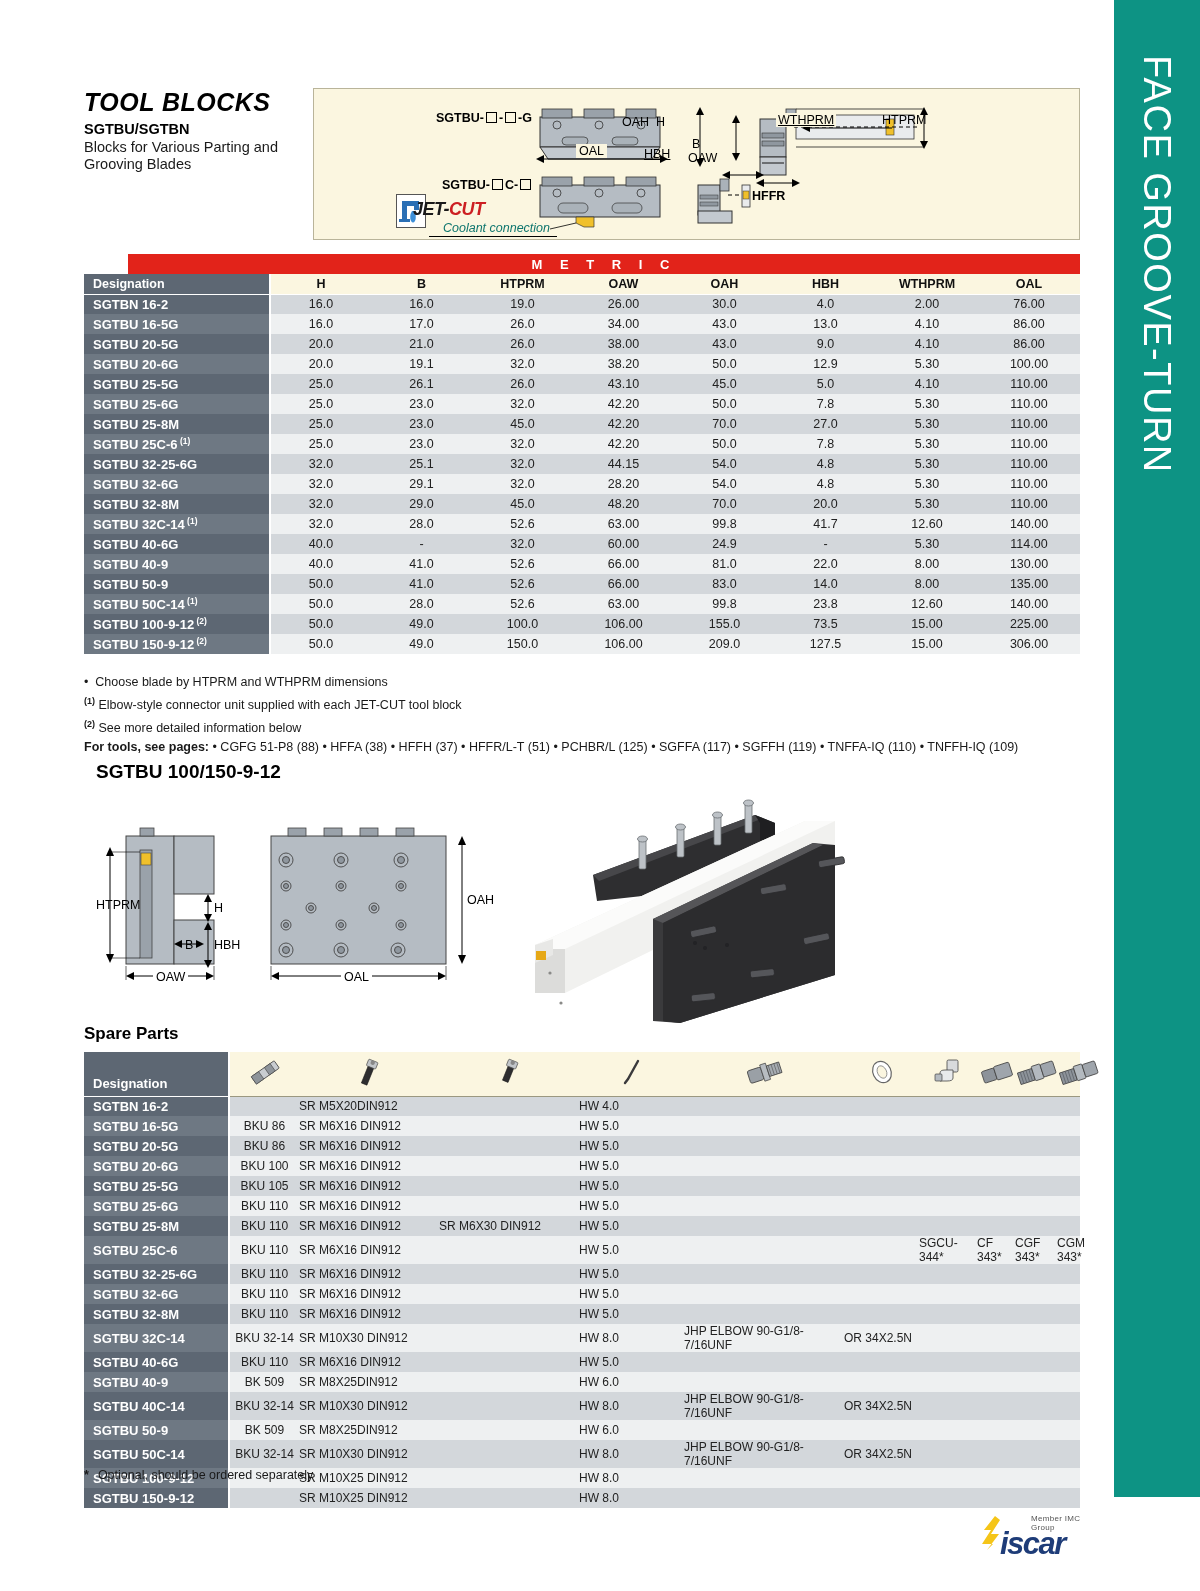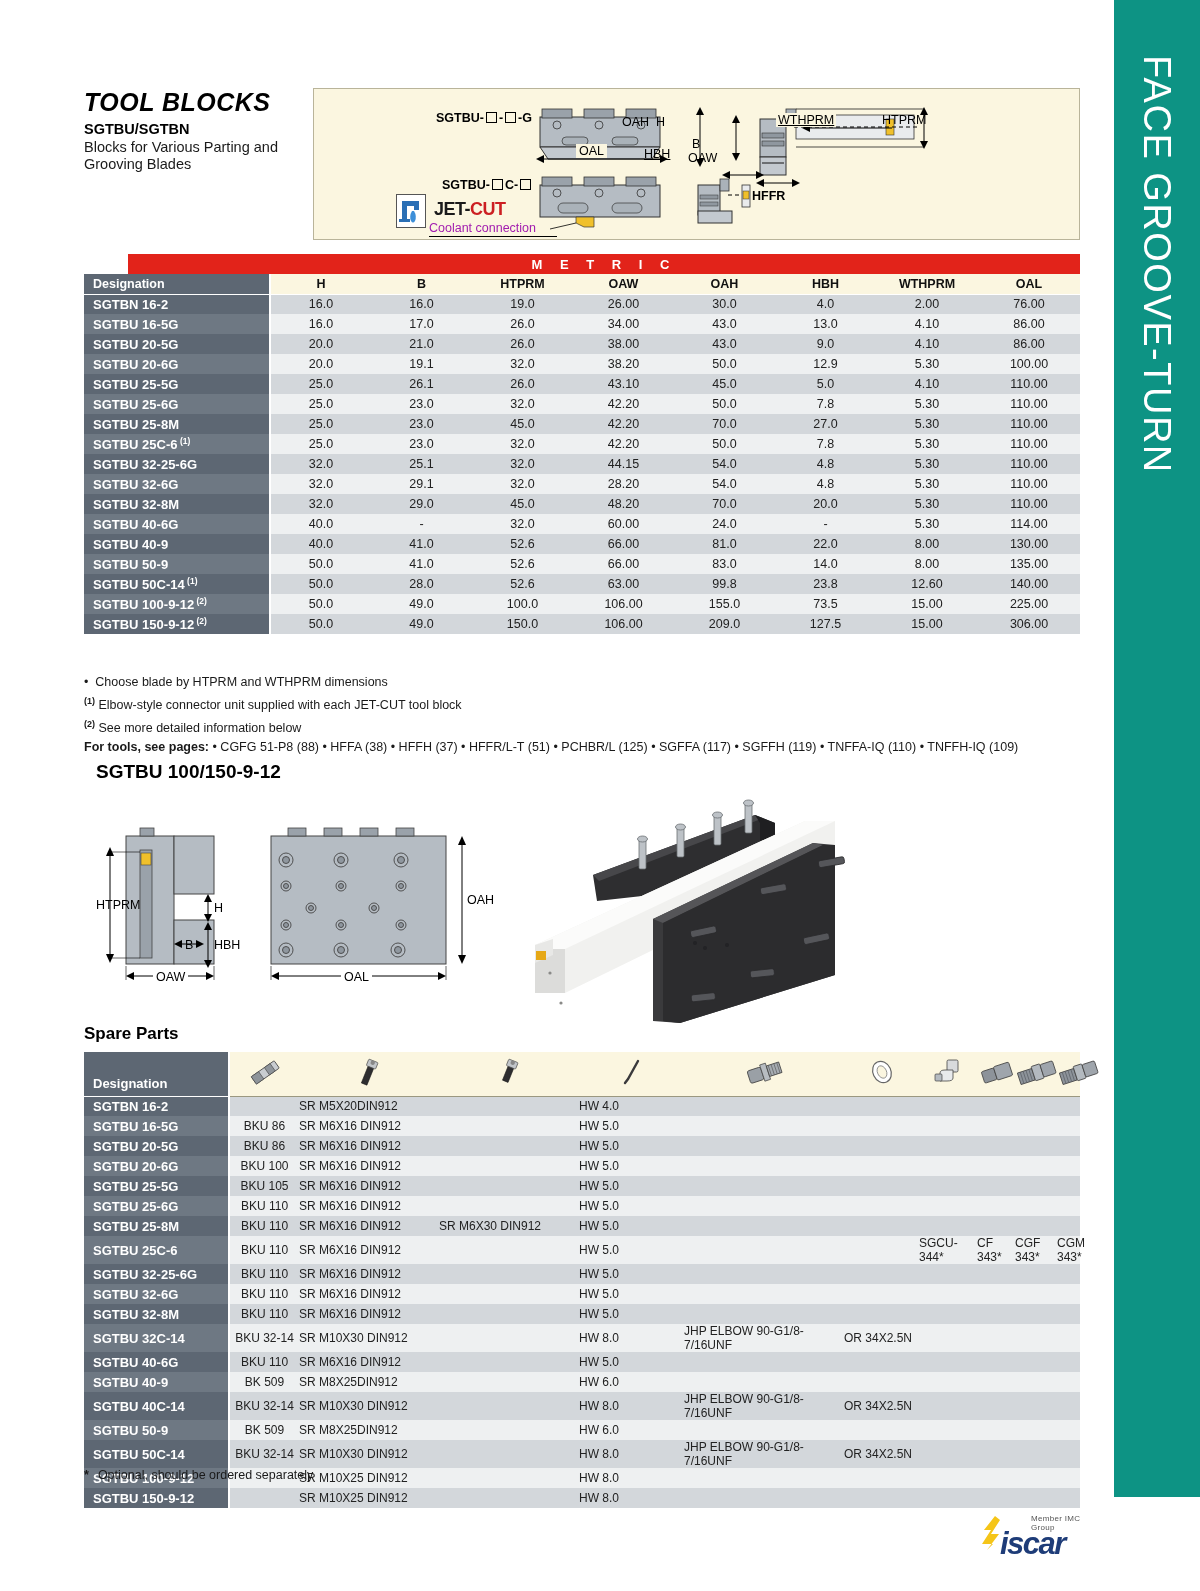--- a/index.html
+++ b/index.html
@@ -43,25 +43,25 @@
   }
   .dg-lbl { position: absolute; font-size: 12.5px; color: #000; white-space: nowrap; }
   .dg-lbl.b { font-weight: bold; }
   .dg-ul { text-decoration: underline; }
   .ln { position: absolute; background: #000; }
   .ln.h { height: 1px; }
 
   
   #jetcut-icon { position: absolute; left: 396px; top: 194px; width: 30px; height: 34px;
                  background: #fff; border: 1px solid #555; }
-  #jetcut-word { position: absolute; left: 434px; top: 199px; font-size: 18px; font-weight: bold;
-                 letter-spacing: -0.5px; text-align: right; }
+  #jetcut-word { position: absolute; left: 413px; top: 199px; font-size: 18px; font-weight: bold;
+                 font-style: italic; letter-spacing: -0.5px; text-align: right; }
   #jetcut-word .jet { color: #1a1a1a; }
   #jetcut-word .cut { color: #cc1f22; }
-  #coolant-lbl { position: absolute; left: 429px; top: 221px; font-size: 12.5px; color: #a21caf; }
+  #coolant-lbl { position: absolute; left: 443px; top: 221px; font-size: 12.5px; color: #0f766e; font-style: italic; }
 
   
   #metric-table { position: absolute; left: 84px; top: 254px; width: 996px; }
   #metric-band {
     height: 20px; background: #e2231a; color: #fff;
     font-size: 13px; font-weight: bold; letter-spacing: 7px;
     display: flex; align-items: center; justify-content: center; margin-left: 44px;
   }
   table.mt { border-collapse: collapse; width: 996px; table-layout: fixed; }
   table.mt th, table.mt td { font-size: 12.5px; height: 20px; padding: 0; }
@@ -400,26 +400,37 @@
             <td class="num">32.0</td>
             <td class="num">29.0</td>
             <td class="num">45.0</td>
             <td class="num">48.20</td>
             <td class="num">70.0</td>
             <td class="num">20.0</td>
             <td class="num">5.30</td>
             <td class="num">110.00</td>
           </tr>
           <tr>
+            <td class="desig">SGTBU 32C-14<sup class="fn"> (1)</sup></td>
+            <td class="num">32.0</td>
+            <td class="num">28.0</td>
+            <td class="num">52.6</td>
+            <td class="num">63.00</td>
+            <td class="num">99.8</td>
+            <td class="num">41.7</td>
+            <td class="num">12.60</td>
+            <td class="num">140.00</td>
+          </tr>
+          <tr>
             <td class="desig">SGTBU 40-6G</td>
             <td class="num">40.0</td>
             <td class="num">-</td>
             <td class="num">32.0</td>
             <td class="num">60.00</td>
-            <td class="num">24.0</td>
+            <td class="num">24.9</td>
             <td class="num">-</td>
             <td class="num">5.30</td>
             <td class="num">114.00</td>
           </tr>
           <tr>
             <td class="desig">SGTBU 40-9</td>
             <td class="num">40.0</td>
             <td class="num">41.0</td>
             <td class="num">52.6</td>
             <td class="num">66.00</td>

